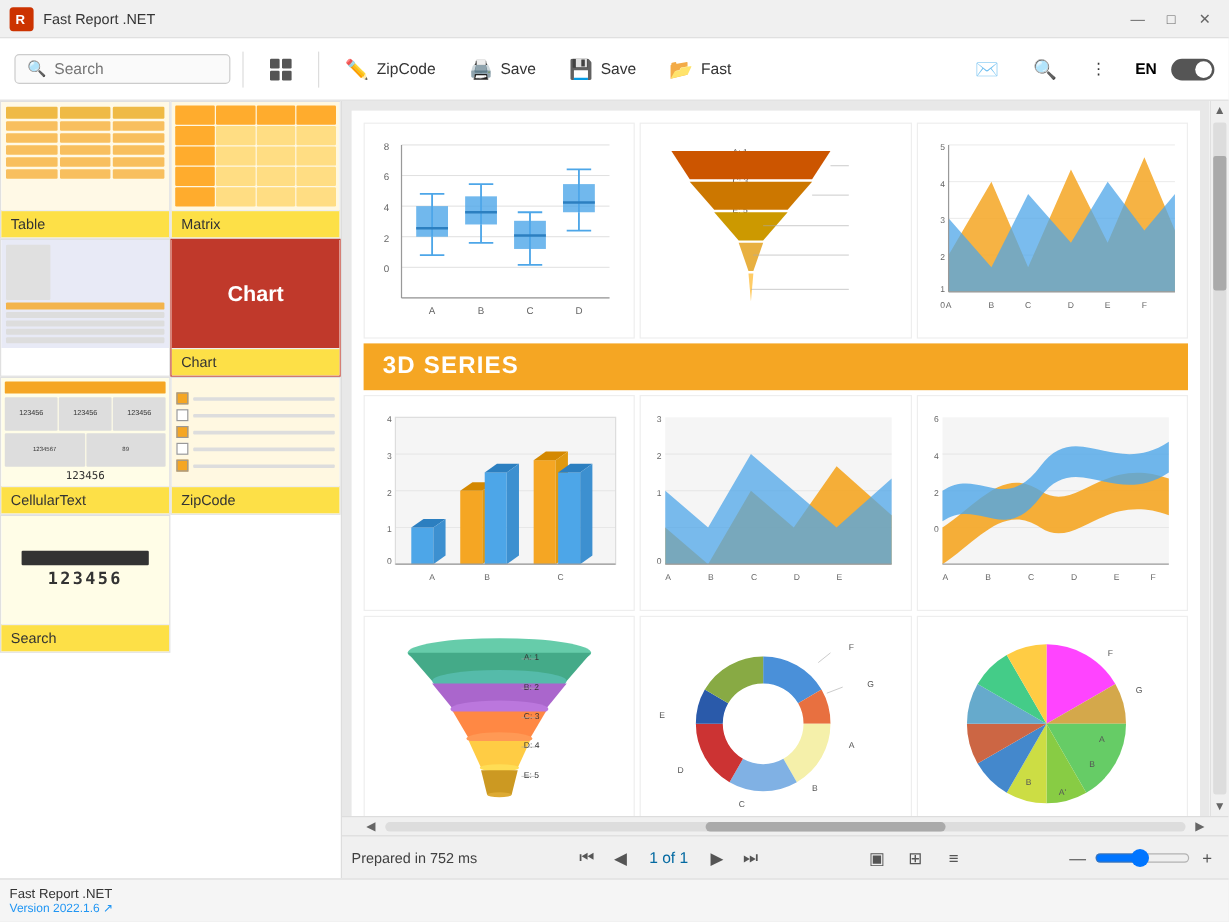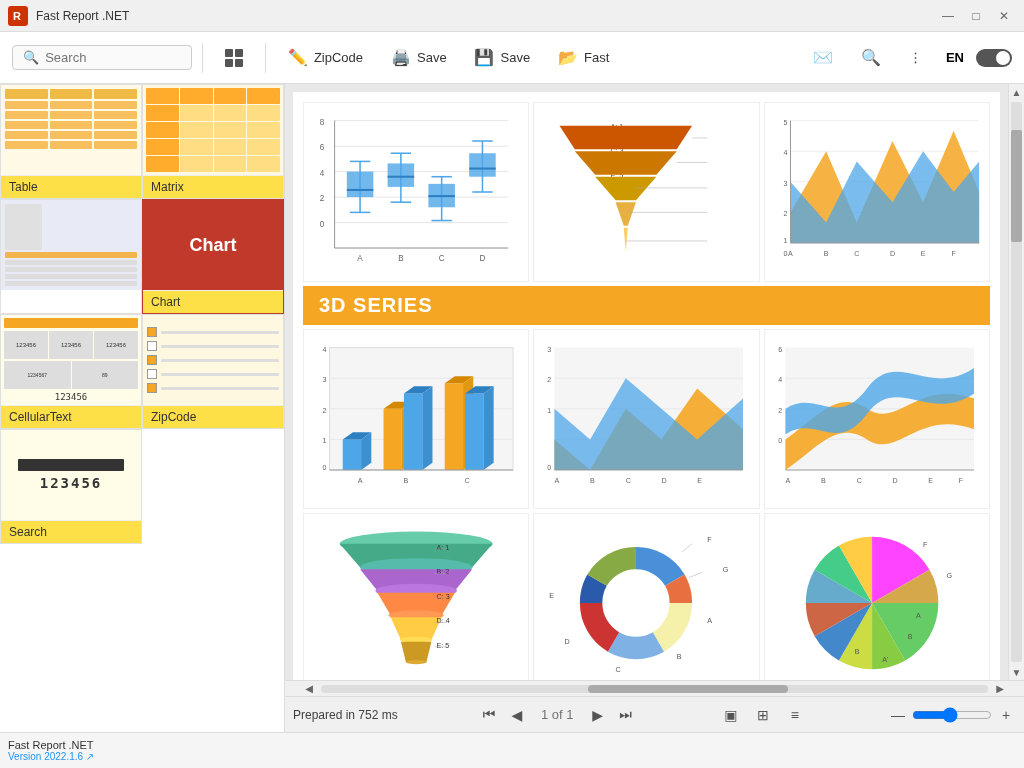--- a/index.html
+++ b/index.html
@@ -78,21 +78,21 @@
 
     
     .statusbar { height: 36px; background: #f5f5f5; border-top: 1px solid #ddd; display: flex; align-items: center; padding: 0 8px; gap: 8px; }
     .statusbar-left { display: flex; flex-direction: column; font-size: 11px; color: #333; }
     .statusbar-version { color: #2196F3; font-size: 10px; }
 
     
     .bottom-toolbar { height: 36px; background: #f0f0f0; border-top: 1px solid #ddd; display: flex; align-items: center; justify-content: space-between; padding: 0 8px; }
     .nav-controls { display: flex; align-items: center; gap: 4px; }
     .nav-btn { width: 24px; height: 24px; border: none; background: transparent; cursor: pointer; display: flex; align-items: center; justify-content: center; color: #555; font-size: 14px; }
-    .page-info { font-size: 13px; color: #737373; padding: 0 8px; }
+    .page-info { font-size: 13px; color: #0369a1; padding: 0 8px; }
     .view-controls { display: flex; align-items: center; gap: 4px; }
     .view-btn { width: 28px; height: 24px; border: none; background: transparent; cursor: pointer; display: flex; align-items: center; justify-content: center; font-size: 14px; color: #555; }
     .zoom-controls { display: flex; align-items: center; gap: 4px; }
     .zoom-slider { width: 80px; }
     .zoom-btn { width: 20px; height: 20px; border: none; background: transparent; cursor: pointer; font-size: 14px; color: #555; }
 
     
     .scrollbar-area { height: 16px; background: #f0f0f0; border-top: 1px solid #ddd; display: flex; align-items: center; padding: 0 16px; gap: 4px; }
     .scrollbar-track { flex: 1; height: 8px; background: #ddd; border-radius: 4px; position: relative; }
     .scrollbar-thumb { position: absolute; left: 40%; width: 30%; height: 100%; background: #aaa; border-radius: 4px; }

